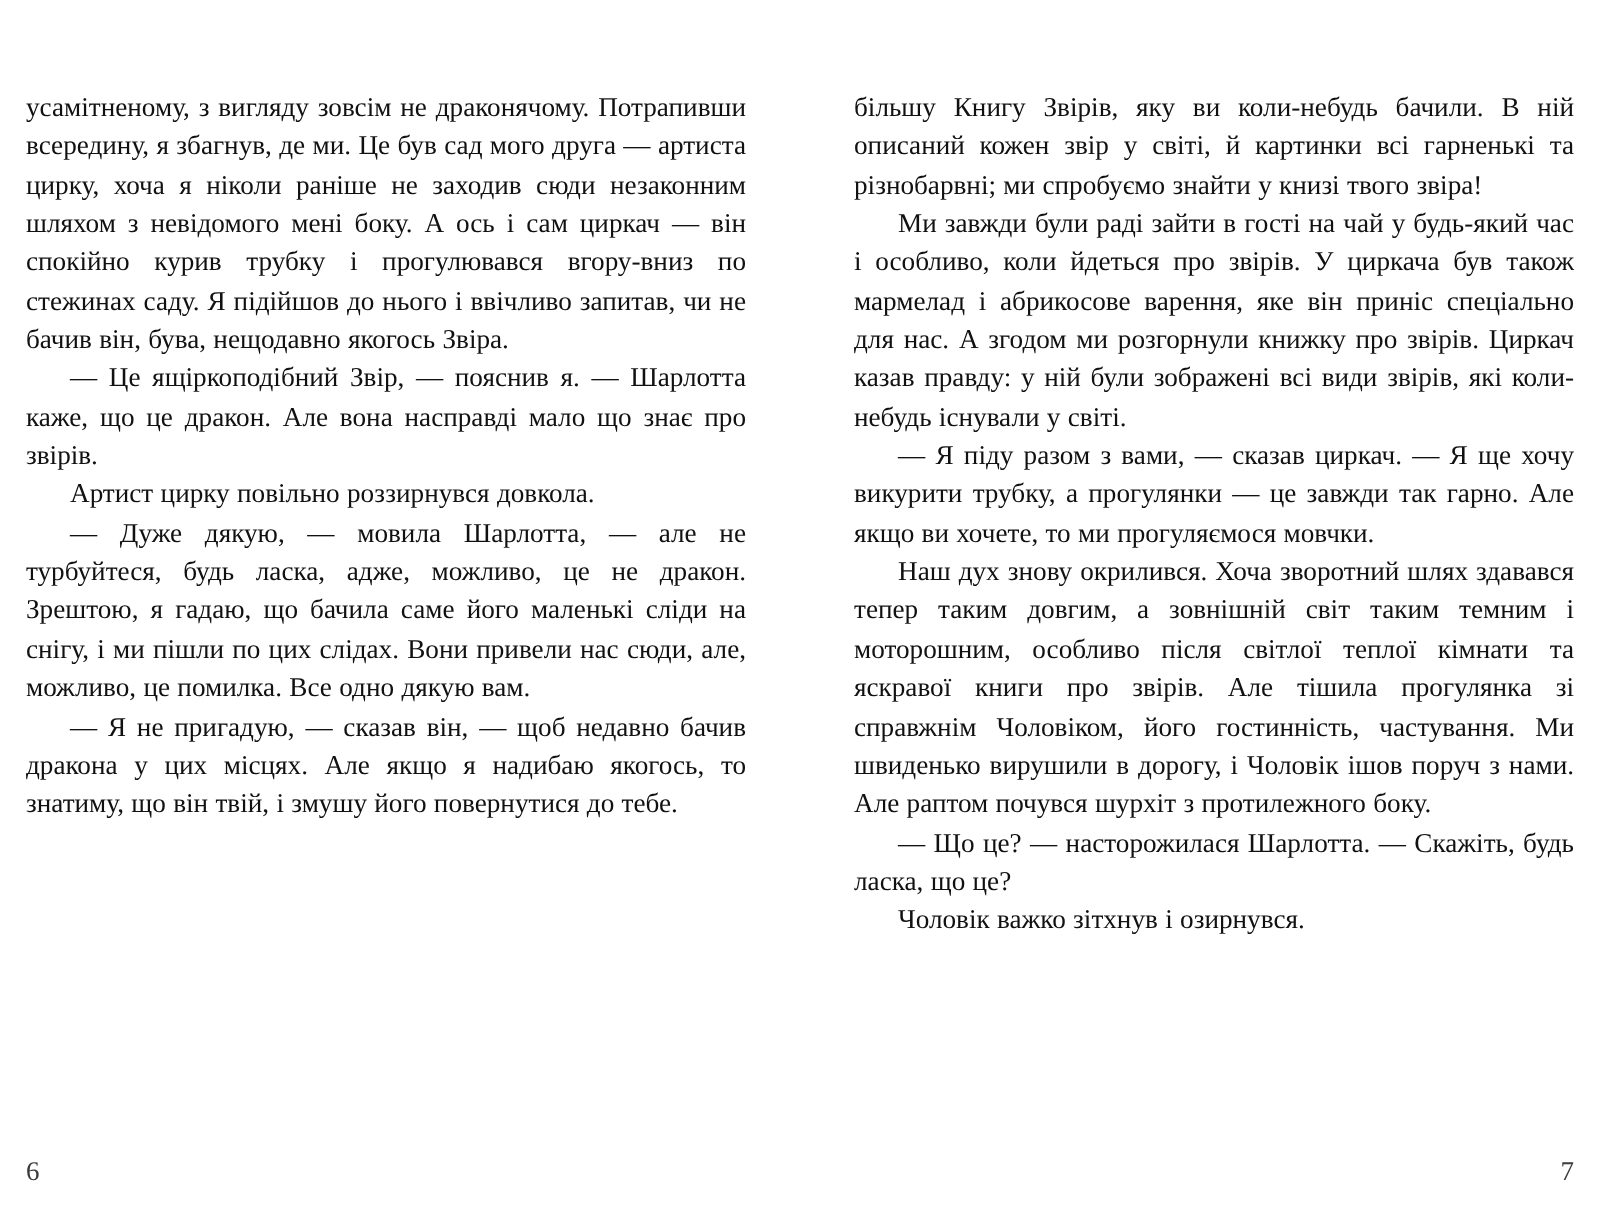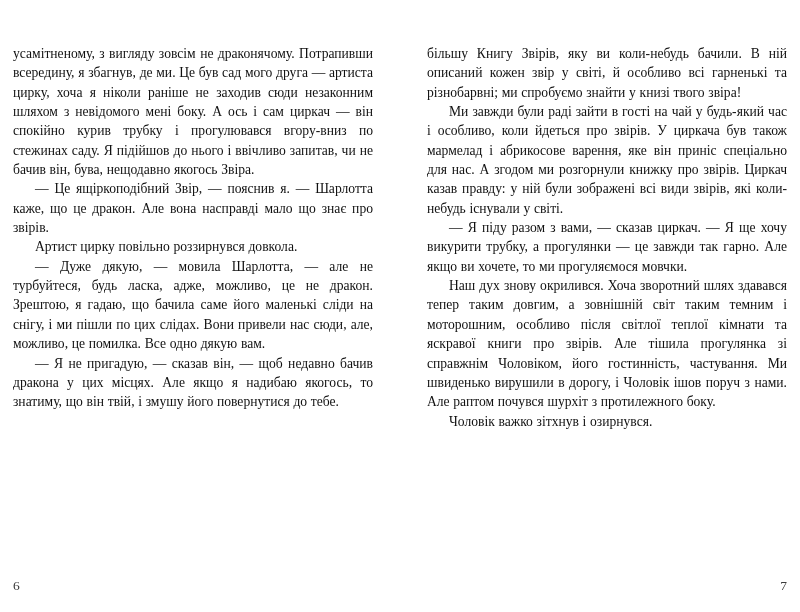--- a/index.html
+++ b/index.html
@@ -66,24 +66,25 @@
 
     <div class="column" id="left-column">
         <p class="">усамітненому, з вигляду зовсім не драконячому. Потрапивши всередину, я збагнув, де ми. Це був сад мого друга — артиста цирку, хоча я ніколи раніше не заходив сюди незаконним шляхом з невідомого мені боку. А ось і сам циркач — він спокійно курив трубку і прогулювався вгору-вниз по стежинах саду. Я підійшов до нього і ввічливо запитав, чи не бачив він, бува, нещодавно якогось Звіра.</p>
         <p class="indent">— Це ящіркоподібний Звір, — пояснив я. — Шарлотта каже, що це дракон. Але вона насправді мало що знає про звірів.</p>
         <p class="indent">Артист цирку повільно роззирнувся довкола.</p>
         <p class="indent">— Дуже дякую, — мовила Шарлотта, — але не турбуйтеся, будь ласка, адже, можливо, це не дракон. Зрештою, я гадаю, що бачила саме його маленькі сліди на снігу, і ми пішли по цих слідах. Вони привели нас сюди, але, можливо, це помилка. Все одно дякую вам.</p>
         <p class="indent">— Я не пригадую, — сказав він, — щоб недавно бачив дракона у цих місцях. Але якщо я надибаю якогось, то знатиму, що він твій, і змушу його повернутися до тебе.</p>
       </div>
 
     <div class="column" id="right-column">
-        <p class="">більшу Книгу Звірів, яку ви коли-небудь бачили. В ній описаний кожен звір у світі, й особливо всі гарненькі та різнобарвні; ми спробуємо знайти у книзі твого звіра!</p>
+        <p class="">більшу Книгу Звірів, яку ви коли-небудь бачили. В ній описаний кожен звір у світі, й картинки всі гарненькі та різнобарвні; ми спробуємо знайти у книзі твого звіра!</p>
         <p class="indent">Ми завжди були раді зайти в гості на чай у будь-який час і особливо, коли йдеться про звірів. У циркача був також мармелад і абрикосове варення, яке він приніс спеціально для нас. А згодом ми розгорнули книжку про звірів. Циркач казав правду: у ній були зображені всі види звірів, які коли-небудь існували у світі.</p>
         <p class="indent">— Я піду разом з вами, — сказав циркач. — Я ще хочу викурити трубку, а прогулянки — це завжди так гарно. Але якщо ви хочете, то ми прогуляємося мовчки.</p>
         <p class="indent">Наш дух знову окрилився. Хоча зворотний шлях здавався тепер таким довгим, а зовнішній світ таким темним і моторошним, особливо після світлої теплої кімнати та яскравої книги про звірів. Але тішила прогулянка зі справжнім Чоловіком, його гостинність, частування. Ми швиденько вирушили в дорогу, і Чоловік ішов поруч з нами. Але раптом почувся шурхіт з протилежного боку.</p>
+        <p class="indent">— Що це? — насторожилася Шарлотта. — Скажіть, будь ласка, що це?</p>
         <p class="indent">Чоловік важко зітхнув і озирнувся.</p>
       </div>
 
   </div>
 
   <div class="folio folio-left">6</div>
 
   <div class="folio folio-right">7</div>
 
 </div>

